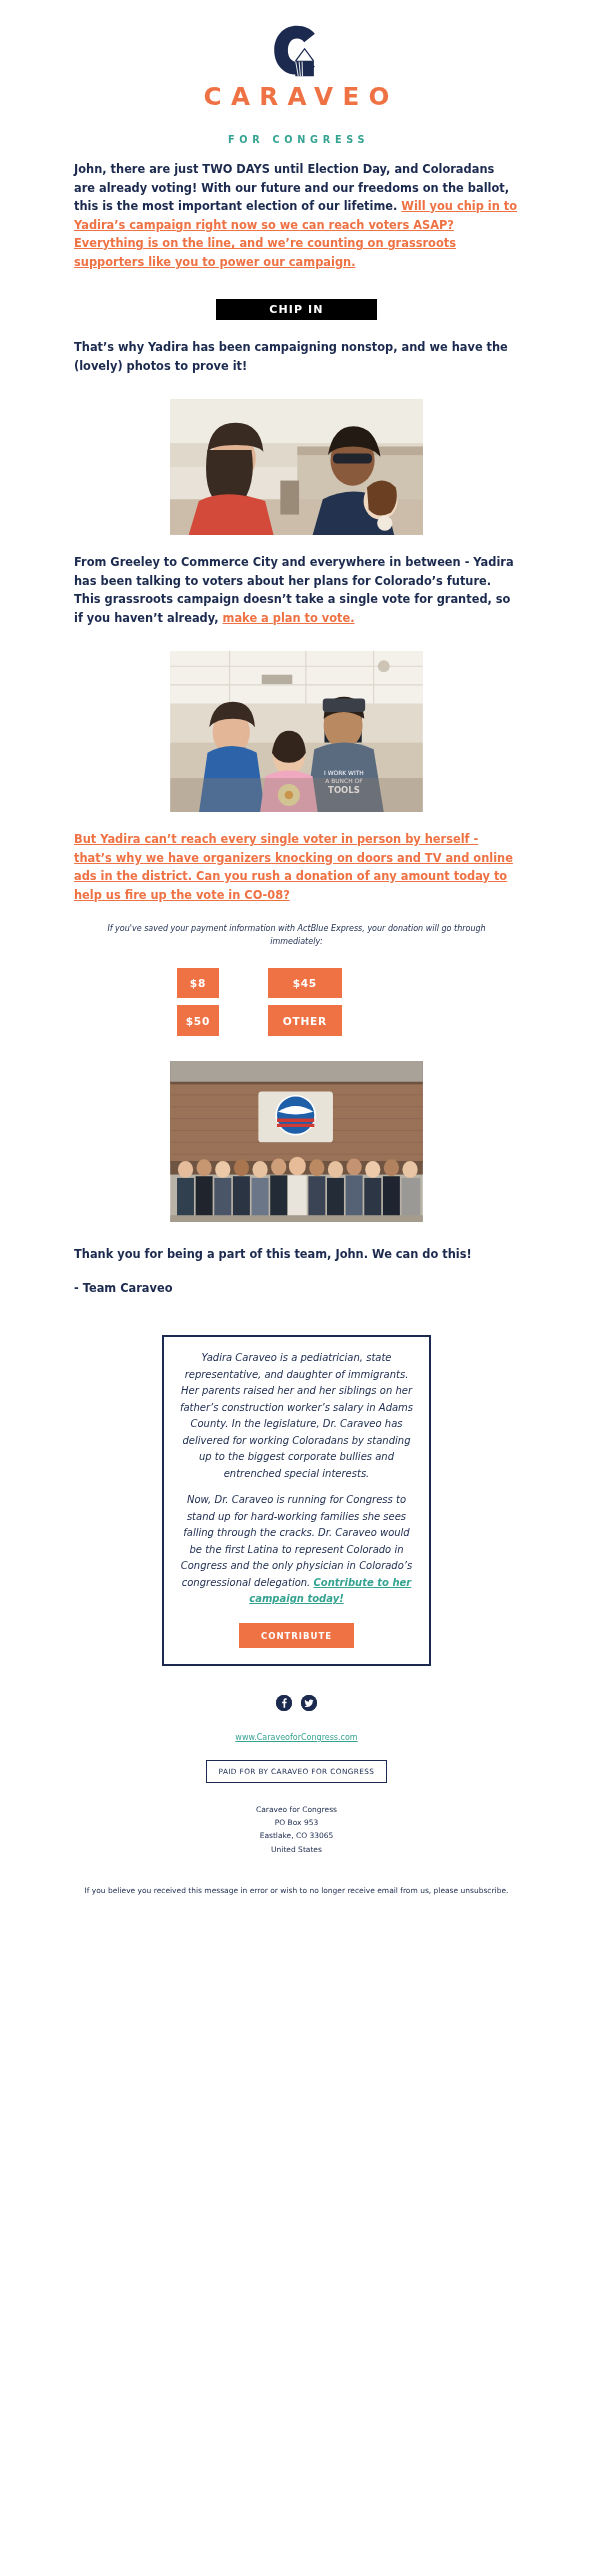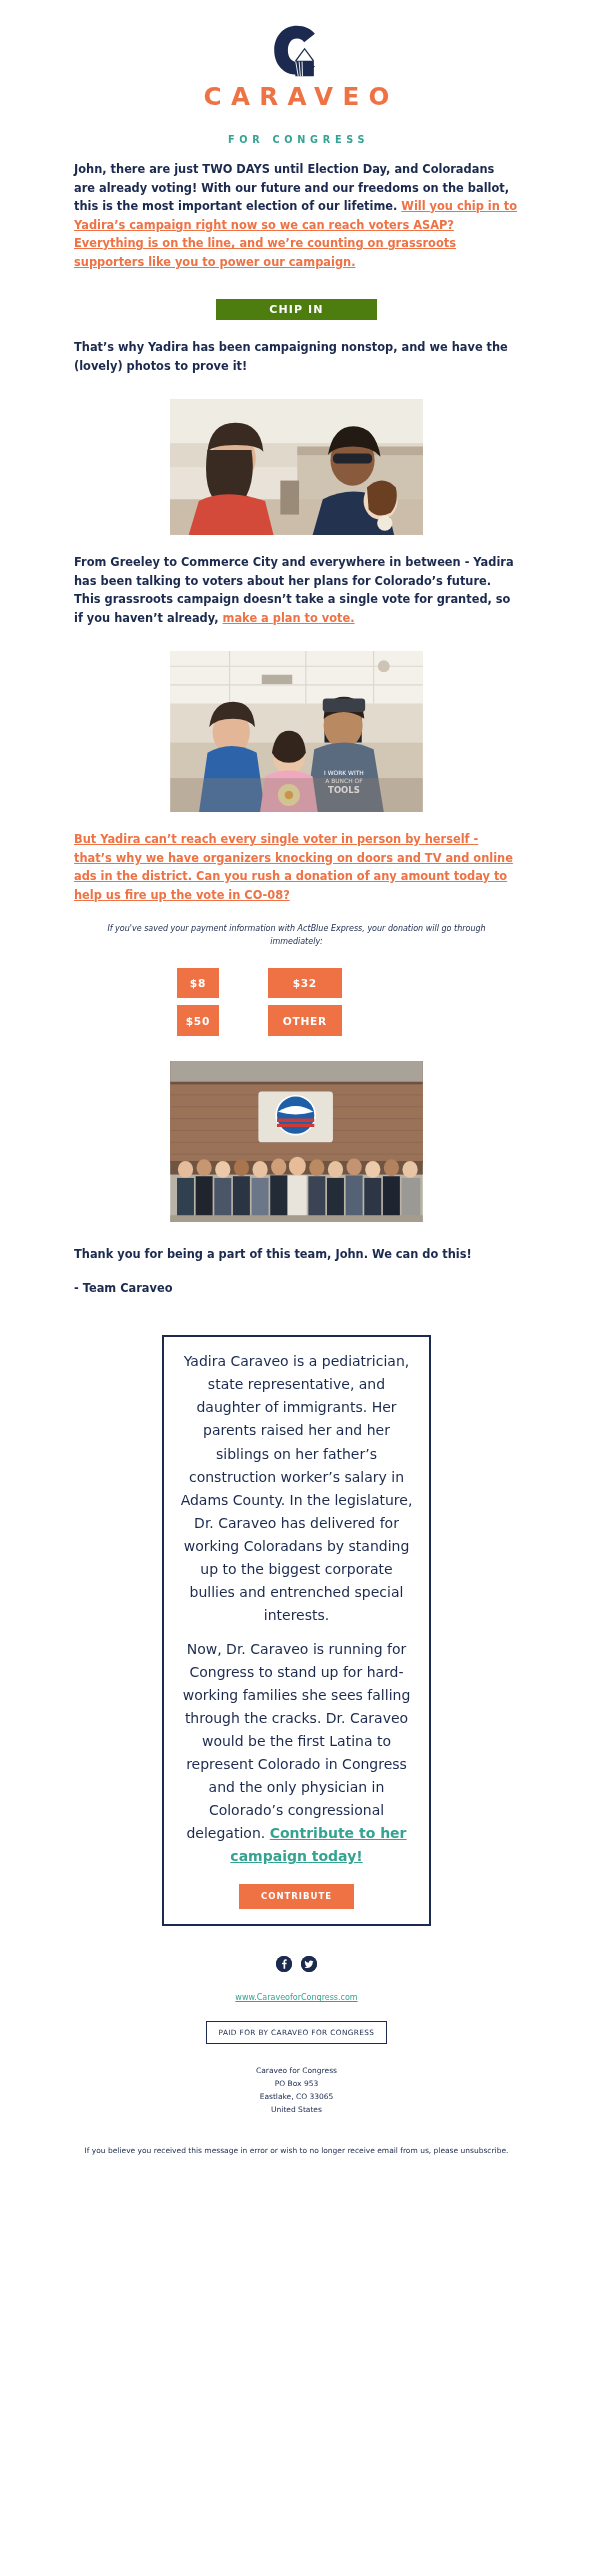--- a/index.html
+++ b/index.html
@@ -78,21 +78,21 @@
     margin: 0 0 15.3px 0;
   }
 
   
   .cta-row {
     text-align: center;
     padding: 12px 0 18.6px 0;
   }
   .btn-chip {
     display: inline-block;
-    background: #4d7c0f;
+    background: #000000;
     color: #ffffff;
     font-family: "DejaVu Sans", sans-serif;
     font-weight: bold;
     font-size: 11px;
     letter-spacing: 1.1px;
     padding: 4px 53px;
     text-decoration: none;
   }
 
   
@@ -147,24 +147,25 @@
   .bio-box {
     display: inline-block;
     width: 234px;
     border: 2.5px solid #1b2a4e;
     padding: 13.6px 15.3px 15.3px 15.3px;
     text-align: center;
     background: #ffffff;
   }
   .bio-box p {
     font-family: "DejaVu Sans", sans-serif;
-    font-size: 14px;
+    font-size: 10px;
     line-height: 1.65;
     color: #1b2a4e;
     margin: 0 0 10.2px 0;
+    font-style: italic;
   }
   .bio-link {
     color: #35a391;
     text-decoration: underline;
     font-weight: bold;
   }
   .btn-contribute {
     display: inline-block;
     background: #ef7245;
     color: #ffffff;
@@ -324,21 +325,21 @@
 
   <p class="disclaimer">If you've saved your payment information with ActBlue Express, your donation will go through immediately:</p>
 
   <table class="amt-grid">
     <tbody>
         <tr>
       <td>
         <a class="amt-btn" href="#">$8</a>
       </td>
       <td>
-        <a class="amt-btn" href="#">$32</a>
+        <a class="amt-btn" href="#">$45</a>
       </td>
     </tr>
     <tr>
       <td>
         <a class="amt-btn" href="#">$50</a>
       </td>
       <td>
         <a class="amt-btn" href="#">OTHER</a>
       </td>
     </tr>

